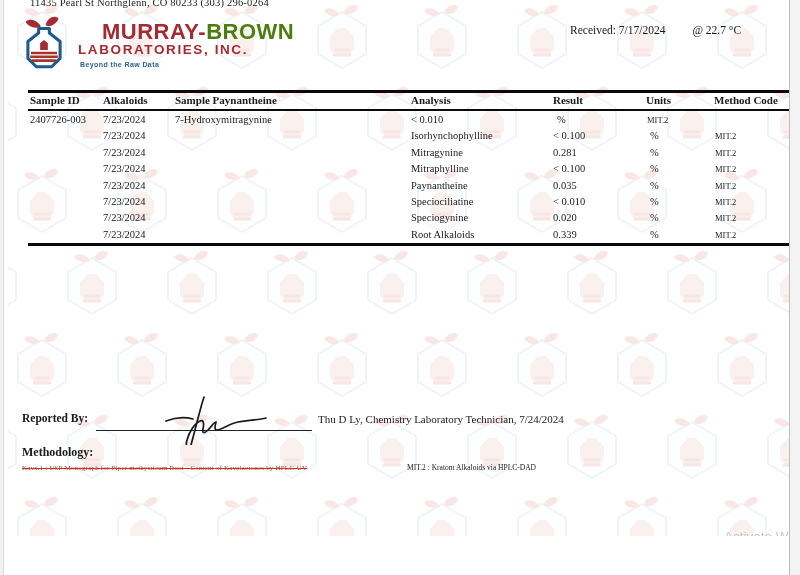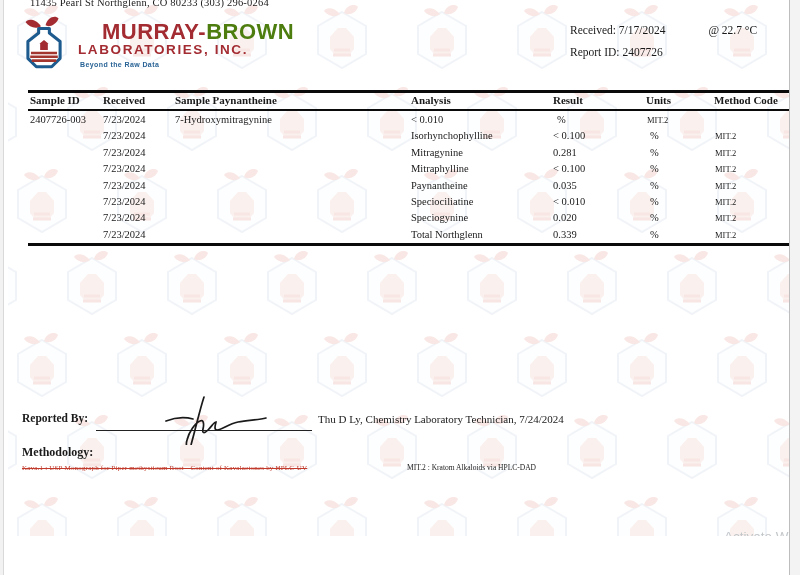--- a/index.html
+++ b/index.html
@@ -17,21 +17,21 @@
   .logo-text{position:absolute;left:57px;top:8px;font-family:"Liberation Sans",sans-serif;white-space:nowrap;}
   .logo-line1{font-size:22px;font-weight:700;letter-spacing:.5px;line-height:20px;}
   .l1a{color:#a32c32;margin-left:24px;}
   .l1b{color:#4d7c0f;}
   .logo-line2{font-size:13.5px;font-weight:700;color:#a32c32;letter-spacing:1.6px;line-height:15px;}
   .logo-tagline{font-size:7px;font-weight:700;color:#2a6496;letter-spacing:.4px;margin-top:4px;margin-left:2px;}
 
   .meta{position:absolute;left:562px;top:19px;font-size:11.5px;}
   .meta-row{line-height:22px;white-space:nowrap;}
   .meta-label{display:inline-block;}
-  .meta-temp{margin-left:40px;}
+  .meta-temp{margin-left:24px;}
 
   
   .rule{position:absolute;left:20px;width:762px;background:#0a0a0a;}
   .rule-top{top:90px;height:3px;}
   .rule-mid{top:109px;height:2px;}
   .rule-bot{top:243px;height:3px;}
   .tbl-header,.tbl-row{position:absolute;left:20px;width:762px;display:grid;
      grid-template-columns:73px 72px 236px 142px 93px 68px 78px;}
   .tbl-header{top:94px;font-weight:700;font-size:11px;}
   .tbl-header .cell{padding-left:2px;}
@@ -102,30 +102,26 @@
       <div class="logo-tagline">Beyond the Raw Data</div>
     </div>
   </div>
 
   <div class="meta">
     <div class="meta-row">
       <span class="meta-label">Received:</span>
       <span>7/17/2024</span>
       <span class="meta-temp">@ 22.7 °C</span>
     </div>
-    <div class="meta-row">
-      <span class="meta-label">Report ID:</span>
-      <span>2407726</span>
-    </div>
   </div>
 
   <div class="rule rule-top"></div>
   <div class="tbl-header">
     <div class="cell">Sample ID</div>
-    <div class="cell">Received</div>
+    <div class="cell">Alkaloids</div>
     <div class="cell">Sample Paynantheine</div>
     <div class="cell">Analysis</div>
     <div class="cell">Result</div>
     <div class="cell">Units</div>
     <div class="cell">Method Code</div>
   </div>
   <div class="rule rule-mid"></div>
   <div id="table-body">
       <div class="tbl-row" style="top: 112px;">
         <div class="cell">2407726-003</div>
@@ -186,21 +182,21 @@
         <div class="cell"></div>
         <div class="cell">Speciogynine</div>
         <div class="cell">0.020</div>
         <div class="cell cell-units">%</div>
         <div class="cell cell-method">MIT.2</div>
       </div>
       <div class="tbl-row" style="top: 226.8px;">
         <div class="cell"></div>
         <div class="cell">7/23/2024</div>
         <div class="cell"></div>
-        <div class="cell">Total Northglenn</div>
+        <div class="cell">Root Alkaloids</div>
         <div class="cell">0.339</div>
         <div class="cell cell-units">%</div>
         <div class="cell cell-method">MIT.2</div>
       </div>
     </div>
   <div class="rule rule-bot"></div>
 
   <div class="reported">
     <span class="reported-label">Reported By:</span>
   </div>

